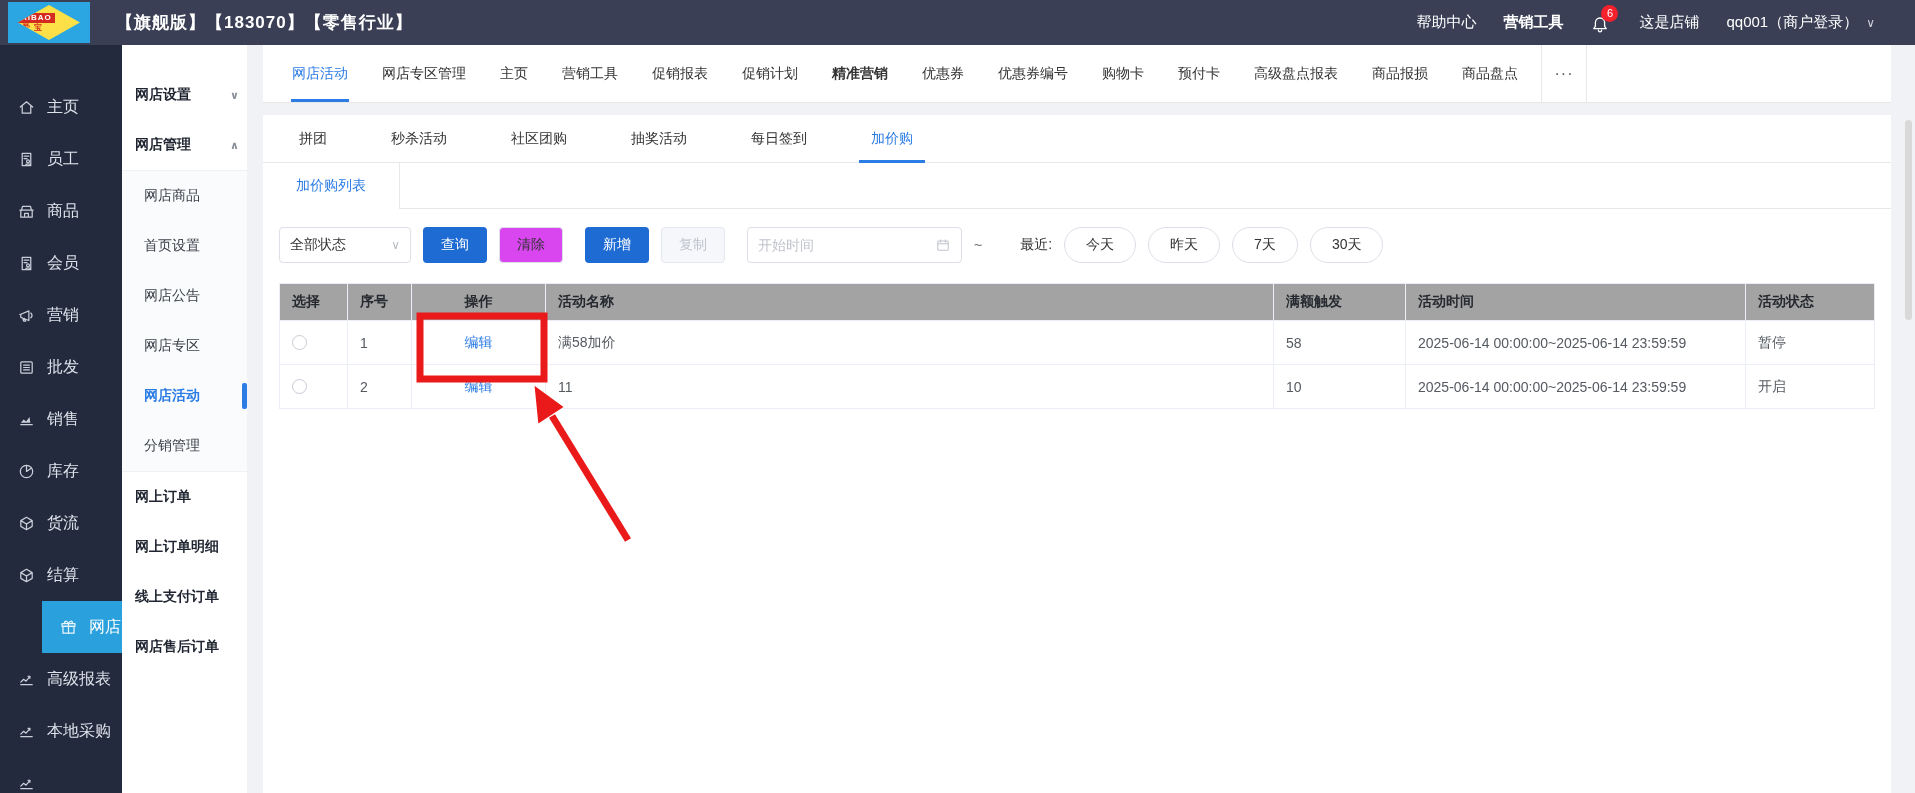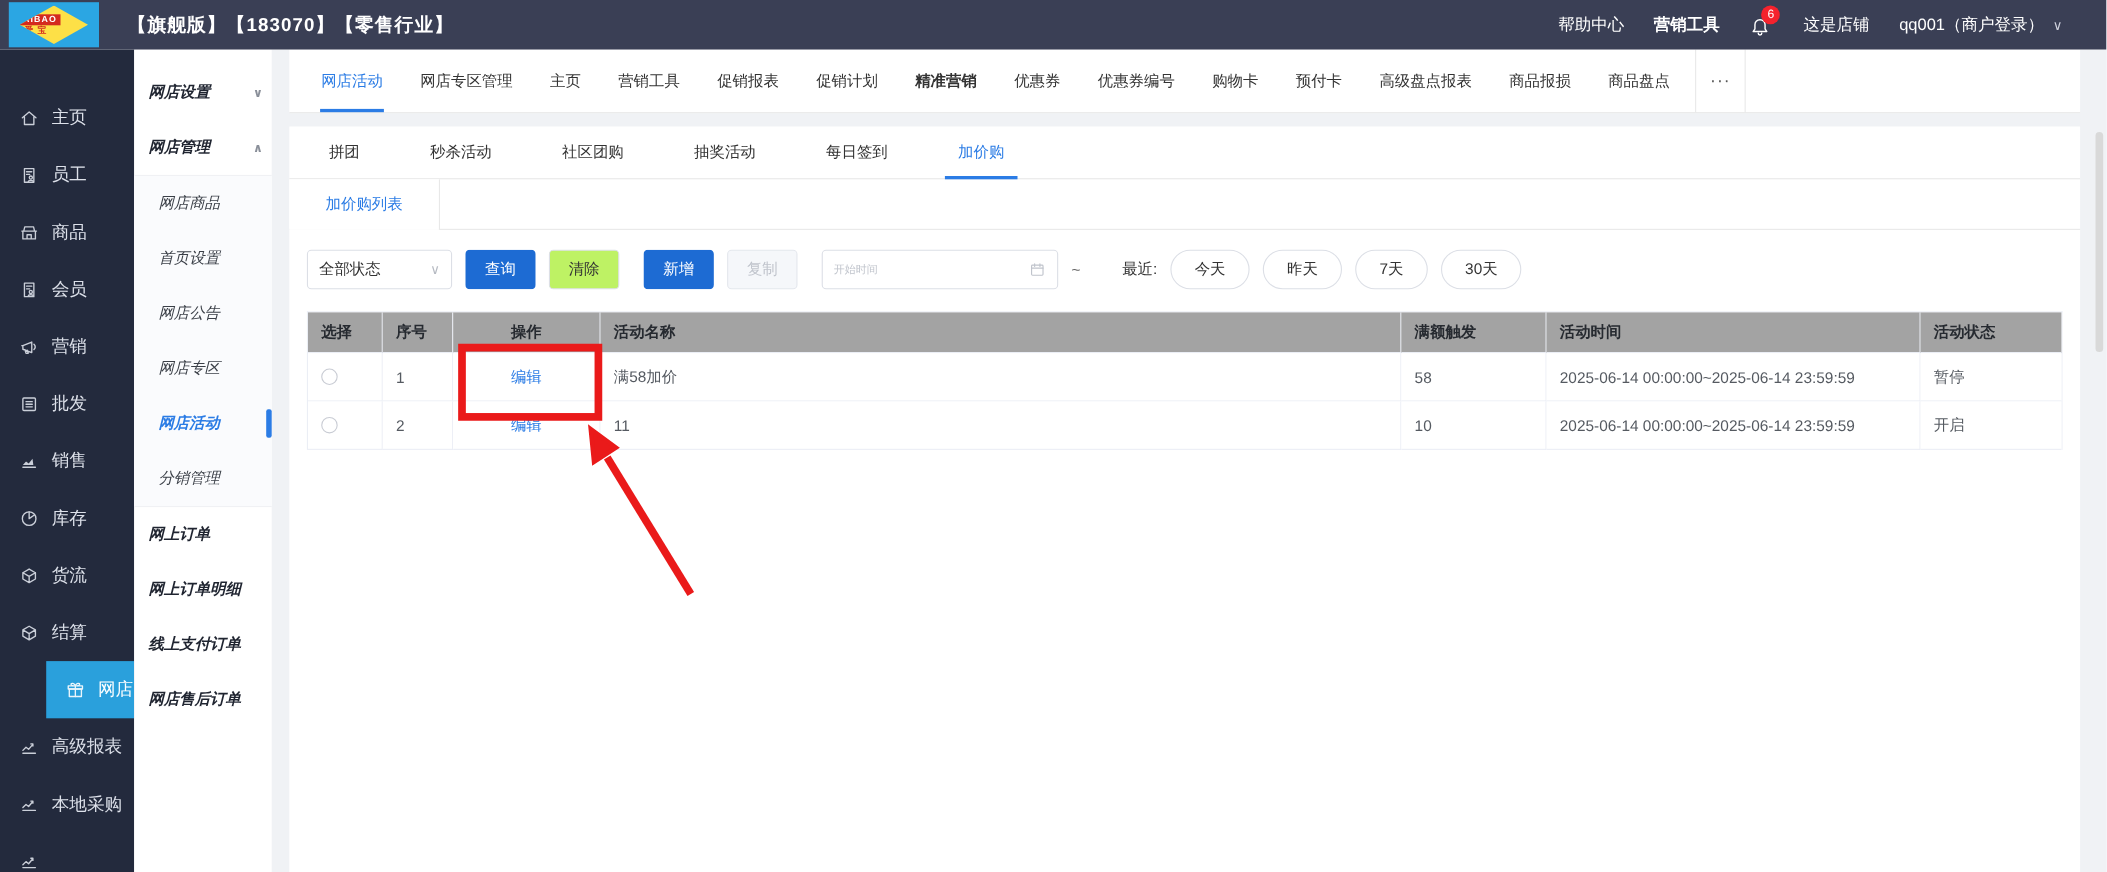--- a/index.html
+++ b/index.html
@@ -25,21 +25,21 @@
   
   .app { display:flex; height:748px; }
 
   
   .sidebar { width:122px; background:#232a3d; color:#dde1ea; flex-shrink:0; padding-top:36px; overflow:hidden; }
   .side-item { height:52px; display:flex; align-items:center; padding-left:17px; gap:11px; font-size:16px; cursor:pointer; }
   .side-item svg { width:19px; height:19px; opacity:.9; flex-shrink:0;}
   .side-item.active { background:#2aa0dc; color:#fff;margin-left:42px; }
 
   
-  .submenu { width:125px; background:#fff; flex-shrink:0; padding-top:14px; font-size:14px; color:#333; position:relative;font-style:italic;}
+  .submenu { width:125px; background:#fff; flex-shrink:0; padding-top:25px; font-size:14px; color:#333; position:relative;}
   .sm-item { height:50px; display:flex; align-items:center; padding-left:13px; padding-right:8px; cursor:pointer; position:relative;}
   .sm-group { font-weight:bold; color:#1f2430; justify-content:space-between;}
   .sm-group .chev { color:#8a8f99; font-size:11px; }
   .sm-childblock { background:#fafbfd; border-top:1px solid #f0f1f4; border-bottom:1px solid #f0f1f4; }
   .sm-child { padding-left:22px; color:#3a3f47;}
   .sm-child.active { color:#2b7ce5; font-weight:bold; }
   .sm-indicator { position:absolute; right:0; top:12px; width:5px; height:26px; background:#2b7ce5; border-radius:2px; }
 
   .gutter { width:16px; background:#f0f2f5; flex-shrink:0;}
 
@@ -59,25 +59,25 @@
   .subtab.active::after { content:""; position:absolute; left:6px; right:6px; bottom:-1px; height:3px; background:#2b7ce5; }
 
   .paneltabs { height:46px; border-bottom:1px solid #e8e8e8; display:flex; }
   .paneltab { width:137px; display:flex; align-items:center; justify-content:center; font-size:14px; color:#2b7ce5; background:#fff; border-right:1px solid #e8e8e8; margin-bottom:-1px; cursor:pointer;}
 
   .filters { display:flex; align-items:center; padding:18px 16px 20px 16px; gap:12px; font-size:14px; color:#333; flex-wrap:nowrap;}
   .sel { width:132px; height:36px; border:1px solid #dcdfe6; border-radius:4px; display:flex; align-items:center; justify-content:space-between; padding:0 10px; cursor:pointer; background:#fff;}
   .sel .chev { color:#b6bac2; }
   .btn { height:36px; padding:0 17px; border-radius:4px; font-size:14px; display:flex; align-items:center; cursor:pointer; border:1px solid transparent; white-space:nowrap;}
   .btn-primary { background:#1d6bd3; color:#fff; }
-  .btn-plain { background:#bef264; color:#333; border-color:#dcdfe6; }
+  .btn-plain { background:#d946ef; color:#333; border-color:#dcdfe6; }
   .btn-disabled { background:#f5f7fa; color:#c0c4cc; border-color:#e4e7ed; cursor:not-allowed;}
   .mlg { margin-left:10px; }
   .dateinput { width:215px; height:36px; border:1px solid #dcdfe6; border-radius:4px; display:flex; align-items:center; padding:0 10px; background:#fff; gap:6px;}
-  .dateinput input { border:none; outline:none; flex:1; font-size:10px; color:#333; font-family:inherit; min-width:0;}
+  .dateinput input { border:none; outline:none; flex:1; font-size:14px; color:#333; font-family:inherit; min-width:0;}
   .dateinput input::placeholder { color:#c0c4cc; }
   .dateinput svg { width:16px; height:16px; color:#c0c4cc; flex-shrink:0;}
   .tilde { color:#666; }
   .recent { margin-left:26px; white-space:nowrap;}
   .pill { height:36px; padding:0 21px; border:1px solid #dcdfe6; border-radius:18px; background:#fff; display:flex; align-items:center; font-size:14px; color:#333; cursor:pointer; white-space:nowrap;}
 
   
   .tblwrap { margin:0 16px; }
   .tbl { display:grid; grid-template-columns:68px 64px 134px 1fr 132px 340px 128px; border:1px solid #ebeef5; border-bottom:none; font-size:14px;}
   .th { background:#a3a3a3; color:#262a30; font-weight:bold; height:37px; display:flex; align-items:center; padding-left:12px; border-right:1px solid #ebeef5; border-bottom:1px solid #ebeef5;}

